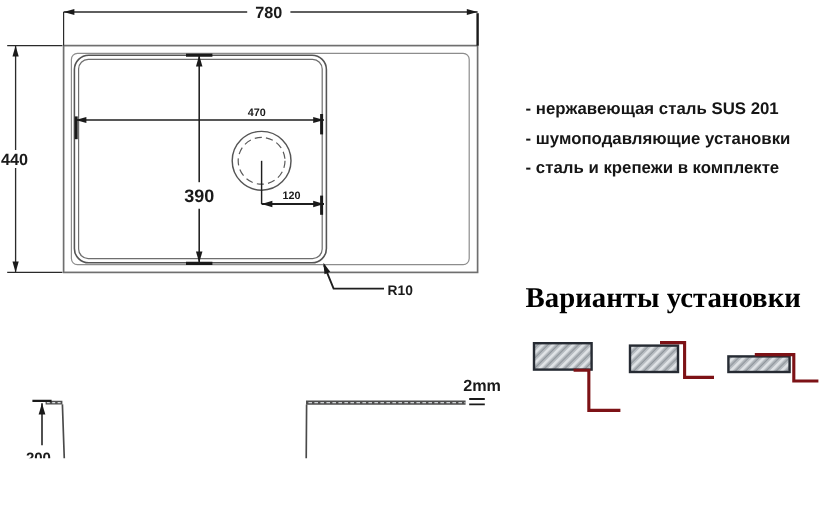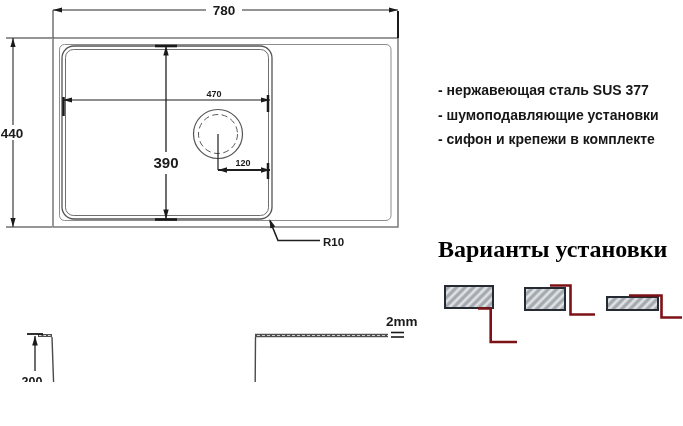--- a/index.html
+++ b/index.html
@@ -143,20 +143,20 @@
     </g>
 
     <g>
       <rect x="607" y="297" width="51" height="13" fill="url(#hatch)" stroke="#262b33" stroke-width="2"></rect>
       <path d="M629,295.5 L661.5,295.5 L661.5,317.5 L682,317.5" fill="none" stroke="#7d1216" stroke-width="2.6"></path>
     </g>
   </g>
 </svg>
 
 <div class="features">
-  <div>- нержавеющая сталь SUS 377</div>
+  <div>- нержавеющая сталь SUS 201</div>
   <div>- шумоподавляющие установки</div>
-  <div>- сифон и крепежи в комплекте</div>
+  <div>- сталь и крепежи в комплекте</div>
 </div>
 
 <div class="install-title">Варианты установки</div>
 
 </div>
 
 </body></html>

